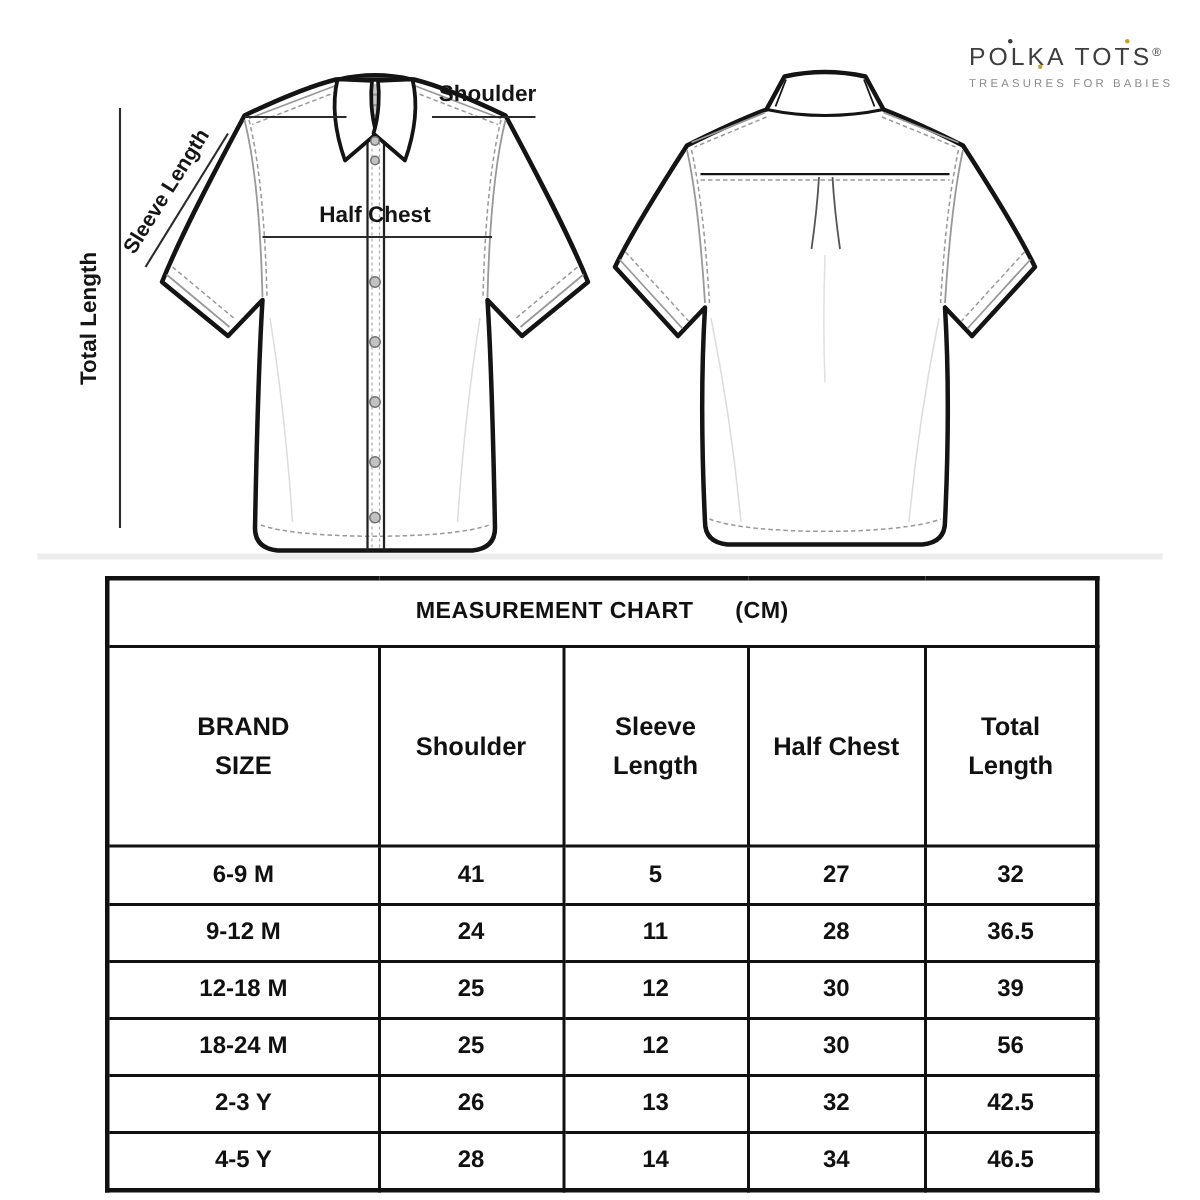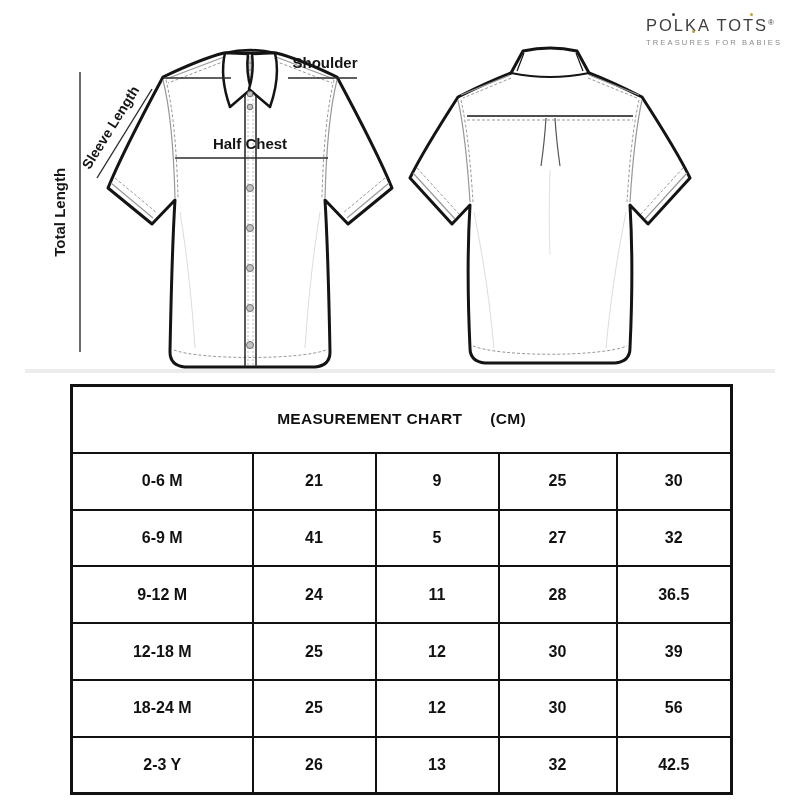--- a/index.html
+++ b/index.html
@@ -2,21 +2,21 @@
 <html><head>
 <meta charset="utf-8">
 <style>
   html,body{margin:0;padding:0;background:#fff;}
   .canvas{
     position:relative;width:800px;height:800px;background:#ffffff;
     font-family:"Liberation Sans",sans-serif;color:#111;overflow:hidden;
   }
 
   
-  .logo{position:absolute;left:646px;top:16px;width:150px;}
+  .logo{position:absolute;left:646px;top:29px;width:150px;}
   .logo-word{
     position:relative;font-size:16.5px;letter-spacing:2px;color:#3e3e3e;
     font-weight:400;white-space:nowrap;
   }
   .logo-word .reg{font-size:8px;vertical-align:6px;letter-spacing:0;}
   .logo-tag{
     margin-top:3px;font-size:7.6px;letter-spacing:2.1px;color:#8a8a8a;
     font-weight:400;white-space:nowrap;
   }
   .dot{position:absolute;width:3px;height:3px;border-radius:50%;}
@@ -179,26 +179,41 @@
       </colgroup>
       <tbody>
           <tr class="title-row">
         <td colspan="5">
           <div class="title-inner">
             <span>MEASUREMENT CHART</span>
             <span>(CM)</span>
           </div>
         </td>
       </tr>
-      <tr class="data-row">
-        <td>0-6 M</td>
-        <td>21</td>
-        <td>9</td>
-        <td>25</td>
-        <td>30</td>
+      <tr class="header-row">
+        <th>
+          <div>BRAND</div>
+              <div>SIZE</div>
+        </th>
+        <th>
+          <div>Shoulder</div>
+              <div></div>
+        </th>
+        <th>
+          <div>Sleeve</div>
+              <div>Length</div>
+        </th>
+        <th>
+          <div>Half Chest</div>
+              <div></div>
+        </th>
+        <th>
+          <div>Total</div>
+              <div>Length</div>
+        </th>
       </tr>
       <tr class="data-row">
         <td>6-9 M</td>
         <td>41</td>
         <td>5</td>
         <td>27</td>
         <td>32</td>
       </tr>
       <tr class="data-row">
         <td>9-12 M</td>
@@ -221,16 +236,23 @@
         <td>30</td>
         <td>56</td>
       </tr>
       <tr class="data-row">
         <td>2-3 Y</td>
         <td>26</td>
         <td>13</td>
         <td>32</td>
         <td>42.5</td>
       </tr>
+      <tr class="data-row">
+        <td>4-5 Y</td>
+        <td>28</td>
+        <td>14</td>
+        <td>34</td>
+        <td>46.5</td>
+      </tr>
     </tbody>
       </table>
   </div>
 </div>
 
 </body></html>

